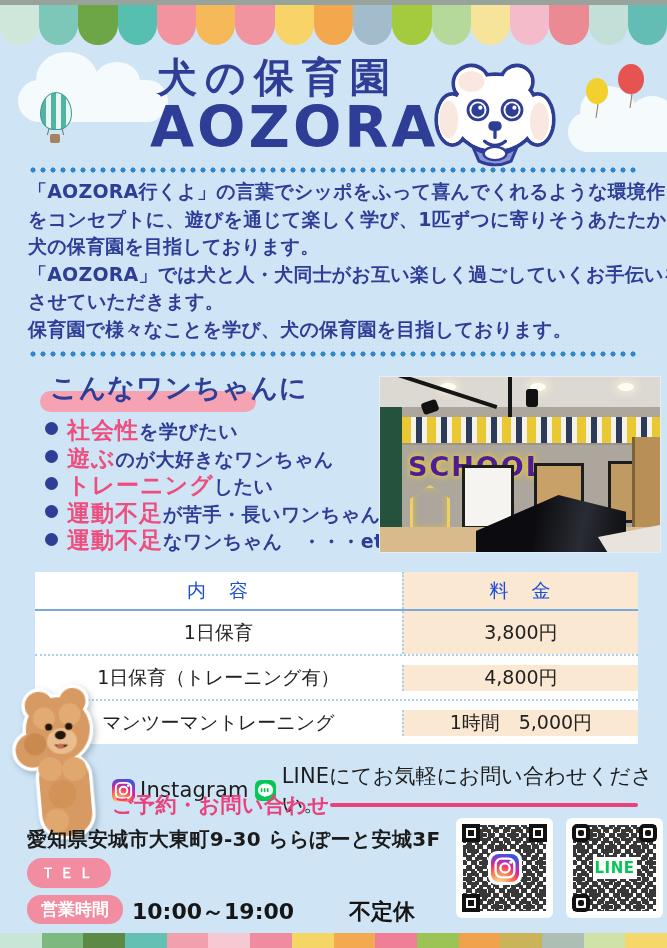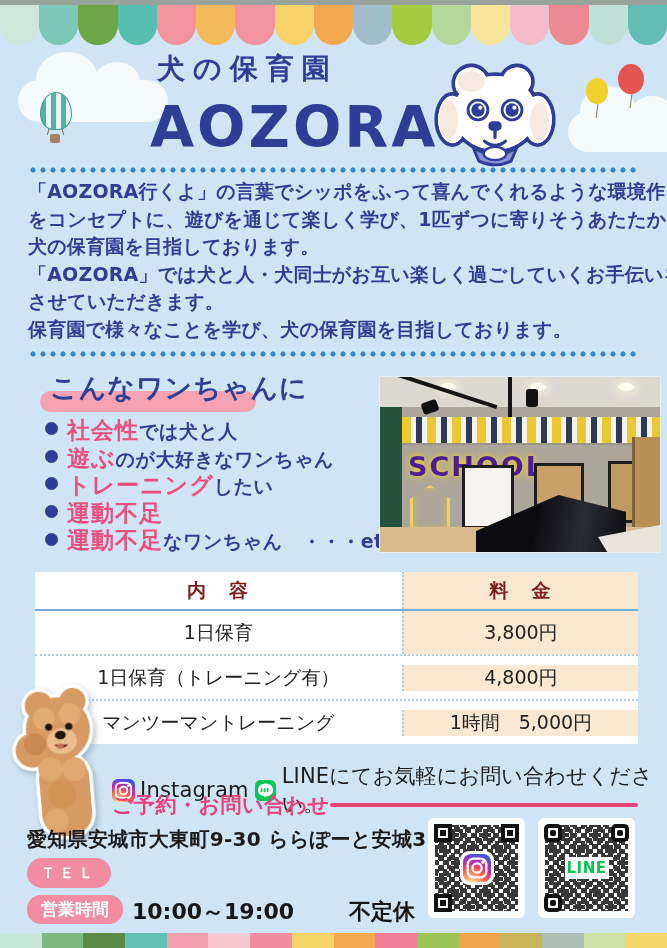--- a/index.html
+++ b/index.html
@@ -29,21 +29,21 @@
     border:1px solid #3f9c8e;}
   .hotair .basket{position:absolute;left:10px;top:42px;width:10px;height:9px;background:#a58260;border-radius:2px;}
   .hotair .rope-l,.hotair .rope-r{position:absolute;top:34px;width:1px;height:9px;background:#7b6b58;}
   .hotair .rope-l{left:8px;transform:rotate(14deg);} .hotair .rope-r{left:22px;transform:rotate(-14deg);}
   
   .balloon{position:absolute;border-radius:50% 50% 48% 48%;}
   .balloon:after{content:"";position:absolute;left:50%;bottom:-14px;width:1px;height:14px;background:#8c7a5e;transform:translateX(-50%) rotate(8deg);}
   .balloon-yellow{left:586px;top:78px;width:22px;height:26px;background:#f2d12e;}
   .balloon-red{left:618px;top:64px;width:26px;height:30px;background:#e65452;}
   
-  .title-jp{position:absolute;left:157px;top:50px;color:var(--navy);font-size:28px;font-weight:bold;letter-spacing:8px;text-align:center;}
+  .title-jp{position:absolute;left:157px;top:50px;color:var(--navy);font-size:40px;font-weight:bold;letter-spacing:8px;text-align:center;}
   .title-en{position:absolute;left:150px;top:94px;color:var(--navy);font-size:57px;font-weight:bold;letter-spacing:3px;}
   .dog-logo{position:absolute;left:424px;top:50px;width:142px;height:120px;}
   
   .dotted-divider{position:absolute;left:28px;width:612px;height:6px;
     background-image:radial-gradient(circle,var(--dot_blue) 2.3px,transparent 2.8px);
     background-size:10px 6px;background-repeat:repeat-x;}
   .divider-1{top:167px;} .divider-2{top:351px;}
   
   .intro{position:absolute;left:28px;top:178px;width:616px;color:var(--navy);font-size:19px;font-weight:600;}
   .intro p{margin:0;line-height:27.6px;white-space:nowrap;letter-spacing:0.2px;}
@@ -80,21 +80,21 @@
   .ph-floor{position:absolute;left:0;top:150px;width:100%;height:25px;background:#d9ba8c;}
   .ph-desk{position:absolute;left:96px;top:118px;width:150px;height:60px;background:linear-gradient(100deg,#0c0c10 40%,#2a2c34 70%,#0c0c10);
     clip-path:polygon(0 60%,55% 0,100% 28%,100% 100%,0 100%);}
   .ph-counter{position:absolute;left:218px;top:148px;width:62px;height:30px;background:#e8e4dd;clip-path:polygon(0 40%,100% 0,100% 100%,18% 100%);}
   
   .price-table{position:absolute;left:35px;top:572px;width:603px;background:#fff;}
   .pt-row{display:flex;}
   .pt-cell{display:flex;align-items:center;justify-content:center;text-align:center;}
   .pt-content{width:368px;font-size:19px;color:#222;}
   .pt-price{width:235px;font-size:19px;color:#222;background:var(--peach);border-left:2px dotted #a9cfeb;}
-  .pt-header .pt-cell{font-weight:bold;color:#7f1d1d;letter-spacing:2px;}
+  .pt-header .pt-cell{font-weight:normal;color:#1d4ed8;letter-spacing:2px;}
   .pt-header{height:37px;border-bottom:2px solid #79a9d9;}
   .pt-data{height:43px;}
   .pt-data + .pt-data{border-top:2px dotted #a9cfeb;align-items:center;}
   
   .poodle{position:absolute;left:4px;top:684px;width:118px;height:162px;transform:rotate(-5deg);
     filter:drop-shadow(2px 3px 3px rgba(60,80,100,.35));}
   
   .sns-line{position:absolute;left:112px;top:762px;display:flex;align-items:center;gap:5px;color:#1c1c1c;font-size:21px;}
   .sns-line .txt{letter-spacing:0.2px;}
   .icon-badge{width:23px;height:23px;border-radius:6px;display:inline-block;position:relative;flex:0 0 23px;}
@@ -103,21 +103,21 @@
   .reserve-rule{position:absolute;left:330px;top:803px;width:308px;height:4px;background:var(--magenta);border-radius:2px;}
   .address{position:absolute;left:27px;top:826px;font-size:20px;font-weight:600;color:#1b1b1b;letter-spacing:0.3px;}
   .pill{background:var(--pill_pink);color:#fff;font-weight:bold;display:inline-flex;align-items:center;justify-content:center;border-radius:15px;}
   .tel-pill{position:absolute;left:27px;top:858px;width:84px;height:30px;font-size:15px;letter-spacing:4px;}
   .tel-number{position:absolute;left:120px;top:849px;font-size:35px;font-weight:bold;color:#141414;letter-spacing:1.5px;}
   .hours-pill{position:absolute;left:27px;top:895px;width:96px;height:29px;font-size:17px;border-radius:14px;}
   .hours-value{position:absolute;left:132px;top:897px;font-size:22px;font-weight:600;color:#161616;}
   .closed-pill{position:absolute;left:272px;top:895px;width:70px;height:29px;font-size:17px;border-radius:14px;margin-top:48px;}
   .closed-value{position:absolute;left:349px;top:897px;font-size:22px;font-weight:600;color:#161616;}
   
-  .qr-panel{position:absolute;top:818px;width:97px;height:100px;background:#fff;border-radius:6px;}
+  .qr-panel{position:absolute;top:818px;width:97px;height:100px;background:#fff;border-radius:6px;margin-left:28px;}
   .qr-ig{left:428px;} .qr-ln{left:538px;}
   .qr-pattern{position:absolute;inset:7px;
     background:
       repeating-conic-gradient(#161616 0% 25%,transparent 0% 50%) 0 0/8px 8px,
       repeating-conic-gradient(#161616 0% 25%,transparent 0% 50%) 3px 2px/11px 11px;
     opacity:.85;}
   .qr-finder{position:absolute;width:18px;height:18px;border:4px solid #111;background:#fff;box-sizing:border-box;}
   .qr-finder:after{content:"";position:absolute;left:2px;top:2px;width:6px;height:6px;background:#111;}
   .qr-ln .qr-finder{border-radius:5px;} .qr-ln .qr-finder:after{border-radius:2px;}
   .f-tl{left:6px;top:6px;} .f-tr{right:6px;top:6px;} .f-bl{left:6px;bottom:6px;}
@@ -211,35 +211,36 @@
   </div>
 
   <div class="dotted-divider divider-2"></div>
 
   <div class="aud-pill"></div>
   <div class="aud-heading">こんなワンちゃんに</div>
   <ul class="aud-list">
     <li>
         <span class="aud-dot"></span>
         <span class="aud-key">社会性</span>
-        <span class="aud-rest">では犬と人</span>
+        <span class="aud-rest">を学びたい</span>
       </li>
     <li>
         <span class="aud-dot"></span>
         <span class="aud-key">遊ぶ</span>
         <span class="aud-rest">のが大好きなワンちゃん</span>
       </li>
     <li>
         <span class="aud-dot"></span>
         <span class="aud-key">トレーニング</span>
         <span class="aud-rest">したい</span>
       </li>
     <li>
         <span class="aud-dot"></span>
         <span class="aud-key">運動不足</span>
+        <span class="aud-rest">が苦手・長いワンちゃん</span>
       </li>
     <li>
         <span class="aud-dot"></span>
         <span class="aud-key">運動不足</span>
         <span class="aud-rest">なワンちゃん　・・・etc</span>
       </li>
   </ul>
 
   <div class="photo">
     <div class="ph-ceiling"></div>

